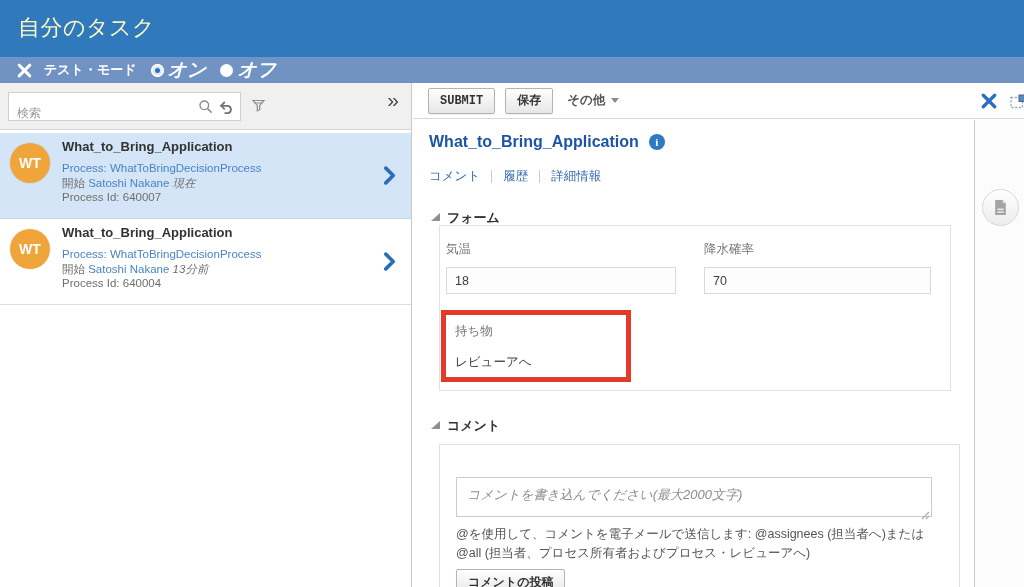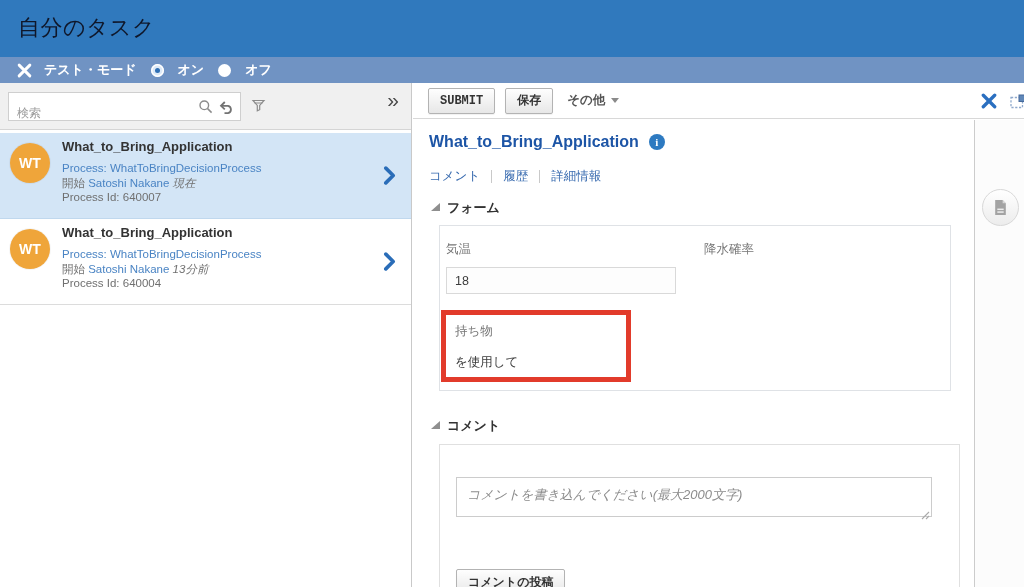--- a/index.html
+++ b/index.html
@@ -4,30 +4,30 @@
 <style>
   * { margin:0; padding:0; box-sizing:border-box; }
   html,body { background:#e9e9e9; }
   #app {
     position:relative; width:1024px; height:587px; overflow:hidden;
     background:#fff; font-family:"Liberation Sans","DejaVu Sans",sans-serif;
     color:#333;
   }
   
   .header { position:absolute; top:0; left:0; right:0; height:57px; background:#3079bd; }
-  .header-title { position:absolute; left:18px; top:13px; font-size:22px; color:#0f172a; font-weight:500; letter-spacing:.5px; }
+  .header-title { position:absolute; left:18px; top:13px; font-size:22px; color:#fef9c3; font-weight:500; letter-spacing:.5px; }
   
   .testbar { position:absolute; top:57px; left:0; right:0; height:26px; background:#7093c3;
     display:flex; align-items:center; padding-left:17px; }
   .testbar .close-x { width:15px; height:15px; display:inline-block; cursor:pointer; }
   .testbar-label { color:#fff; font-size:13px; font-weight:bold; margin-left:12px; margin-right:14px; }
   .radio { width:13px; height:13px; border-radius:50%; background:#fff; display:inline-block; position:relative; }
   .radio.sel { background:#dce9f7; box-shadow:inset 0 0 0 1.5px #fff; }
   .radio.sel::after { content:""; position:absolute; left:4px; top:4px; width:5px; height:5px; border-radius:50%; background:#2f6fb4; }
-  .radio-label { color:#fff; font-size:13px; font-weight:bold; margin:0 14px 0 14px; }
+  .radio-label { color:#fff; font-size:19px; font-weight:bold; margin:0 14px 0 4px;font-style:italic; }
   
   .left-panel { position:absolute; top:83px; left:0; width:412px; bottom:0; background:#fff; border-right:1px solid #c9c9c9; }
   .search-strip { height:47px; background:#f0f0f0; border-bottom:1px solid #d5d5d5; position:relative; }
   .search-box { position:absolute; left:8px; top:9px; width:233px; height:29px; background:#fff; border:1px solid #cfcfcf; }
   .search-box input { position:absolute; left:0; top:0; width:100%; height:100%; border:0; outline:none;
     padding:12px 42px 0 8px; font-size:12px; color:#333; background:transparent; font-family:inherit; }
   .search-box input::placeholder { color:#9a9a9a; }
   .sb-icon { position:absolute; top:6px; width:16px; height:16px; cursor:pointer; }
   .sb-icon.mag { right:26px; }
   .sb-icon.undo { right:6px; }
@@ -225,53 +225,55 @@
       </div>
 
       <div class="tabs">
         <span class="tab">コメント</span>
         <span class="tab-sep"></span>
         <span class="tab">履歴</span>
         <span class="tab-sep"></span>
         <span class="tab">詳細情報</span>
       </div>
 
-      <div class="section-hdr" style="left:18px; top:79px;">
+      <div class="section-hdr" style="left:18px; top:89px;">
         <span class="disc-tri"></span>
         <span>フォーム</span>
       </div>
 
       <div class="form-panel">
         <div class="field f1">
           <div class="field-label">気温</div>
           <input type="text" value="18" style="">
         </div>
         <div class="field f2">
           <div class="field-label">降水確率</div>
+          <input type="text" value="70" style="">
         </div>
         <div class="hl-box">
           <div class="hl-label">持ち物</div>
-          <div class="hl-value">を使用して</div>
+          <div class="hl-value">レビューアへ</div>
         </div>
       </div>
 
       <div class="section-hdr" style="left:18px; top:297px;">
         <span class="disc-tri"></span>
         <span>コメント</span>
       </div>
 
       <div class="comment-panel">
         <div class="comment-ta-wrap">
           <textarea class="comment-ta" placeholder="コメントを書き込んでください(最大2000文字)" style=""></textarea>
           <span class="ta-grip">
             <svg width="9" height="9" viewBox="0 0 9 9">
                 <path d="M8 1 L1 8 M8 5 L5 8" stroke="#aaaaaa" stroke-width="1.1"></path>
               </svg>
           </span>
         </div>
+        <div class="comment-help">@を使用して、コメントを電子メールで送信します: @assignees (担当者へ)または@all (担当者、プロセス所有者およびプロセス・レビューアへ)</div>
         <button class="btn post-btn">コメントの投稿</button>
       </div>
 
     </div>
 
     <div class="rail">
       <span class="doc-btn">
         <svg width="15" height="17" viewBox="0 0 14 16">
           <path d="M2 1 h7 l3 3 v11 h-10 z" fill="#a3a3a3"></path>
           <path d="M9 1 l3 3 h-3 z" fill="#d8d8d8"></path>

